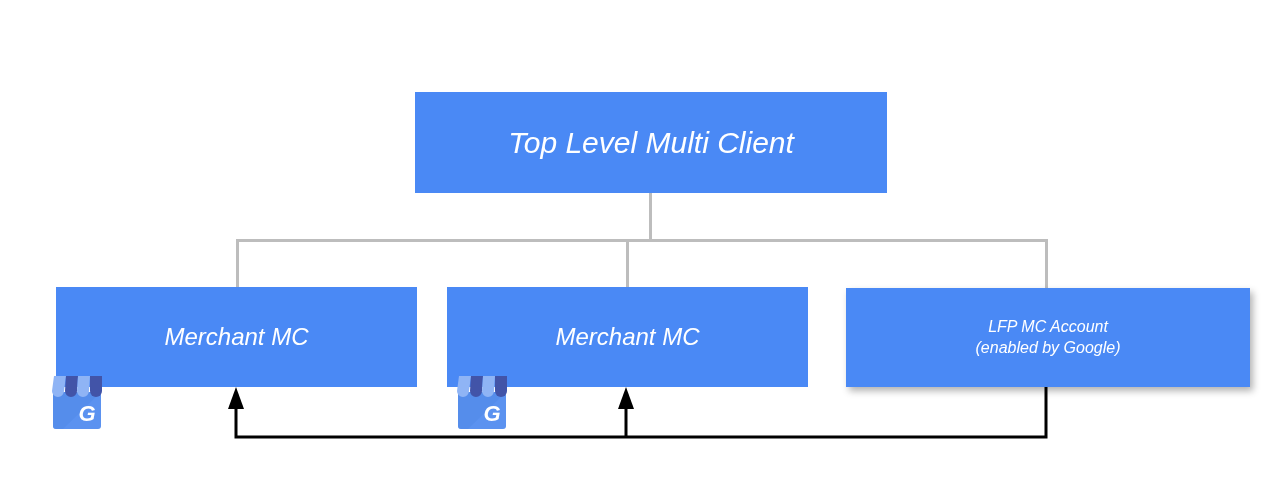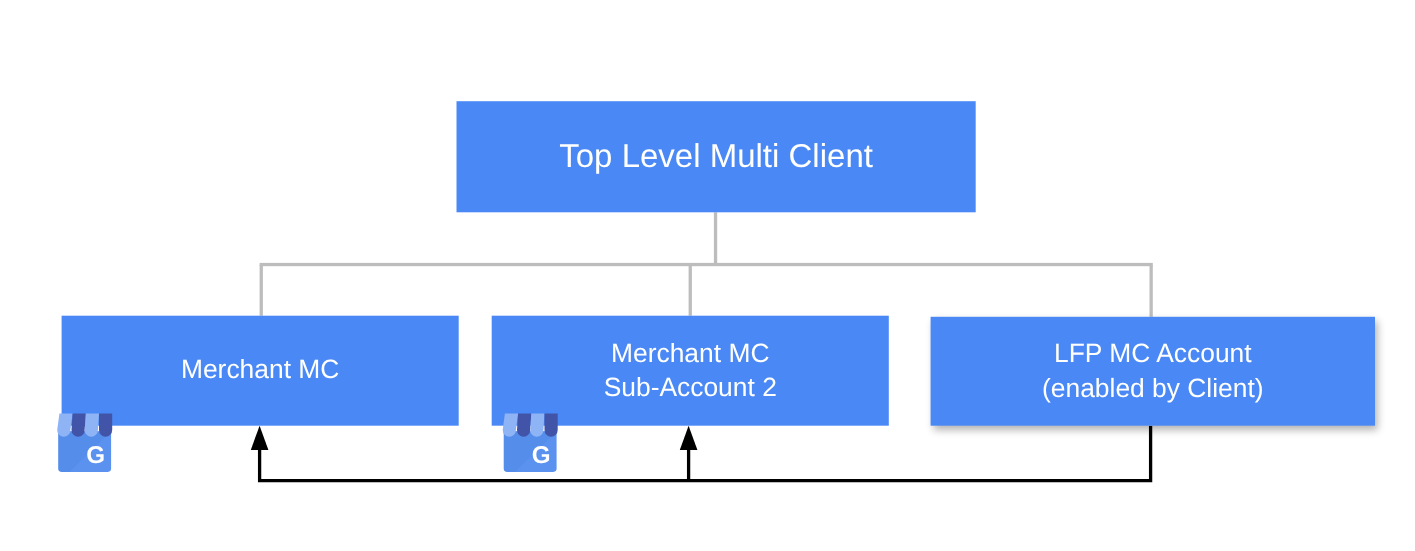--- a/index.html
+++ b/index.html
@@ -2,21 +2,21 @@
 <html><head>
 <meta charset="utf-8">
 <style>
   html,body{margin:0;padding:0;}
   body{
     width:1286px;height:501px;
     background:#ffffff;
     font-family:"Liberation Sans", sans-serif;
     overflow:hidden;
   }
-  #canvas{position:relative;width:1286px;height:501px;}
+  #canvas{position:relative;width:1286px;height:501px;font-style:italic;}
 
   
   .node{
     position:absolute;
     background:#4a89f5;
     color:#ffffff;
     display:flex;
     align-items:center;
     justify-content:center;
     text-align:center;
@@ -33,21 +33,21 @@
   #node-sub1{
     left:56px;top:287px;width:361px;height:100px;
     font-size:24px;
   }
   #node-sub2{
     left:447px;top:287px;width:361px;height:100px;
     font-size:24px;
   }
   #node-lfp{
     left:846px;top:288px;width:404px;height:99px;
-    font-size:24px;
+    font-size:16px;
     box-shadow:3px 4px 7px rgba(0,0,0,0.30);
   }
 
   
   .conn{position:absolute;background:#bdbdbd;}
   #conn-top-stem{left:649px;top:193px;width:3px;height:48px;}
   #conn-hbar{left:236px;top:239px;width:812px;height:3px;}
   #conn-drop-1{left:236px;top:241px;width:3px;height:46px;}
   #conn-drop-2{left:626px;top:241px;width:3px;height:46px;}
   #conn-drop-3{left:1045px;top:241px;width:3px;height:47px;}
@@ -88,28 +88,27 @@
 
   <div class="node" id="node-sub1">
     <span class="lbl">
       <span class="l1">Merchant MC</span>
     </span>
   </div>
 
   <div class="node" id="node-sub2">
     <span class="lbl">
       <span class="l1">Merchant MC</span>
-      <span class="l2">Sub-Account 2</span>
     </span>
   </div>
 
   <div class="node" id="node-lfp">
     <span class="lbl">
       <span class="l1">LFP MC Account</span>
-      <span class="l2">(enabled by Client)</span>
+      <span class="l2">(enabled by Google)</span>
     </span>
   </div>
 
   <svg class="gmb" id="gmb-1" viewBox="0 0 72 72" xmlns="http://www.w3.org/2000/svg">
     <path d="M12,28 H60 V62 A3,3 0 0 1 57,65 H15 A3,3 0 0 1 12,62 Z" fill="#5b92f0"></path>
     <path d="M12,28 H60 L22,65 H15 A3,3 0 0 1 12,62 Z" fill="#5189e8" opacity="0.55"></path>
     <path d="M13,12 H25 L23,27 A6,6 0 0 1 11,27 Z" fill="#8fb4f5"></path>
     <path d="M25,12 H37 L36,27 A6,6 0 0 1 24,27 Z" fill="#4254a8"></path>
     <path d="M37,12 H49 L48,27 A6,6 0 0 1 36,27 Z" fill="#8fb4f5"></path>
     <path d="M49,12 H61 L61,27 A6,6 0 0 1 49,27 Z" fill="#4254a8"></path>

